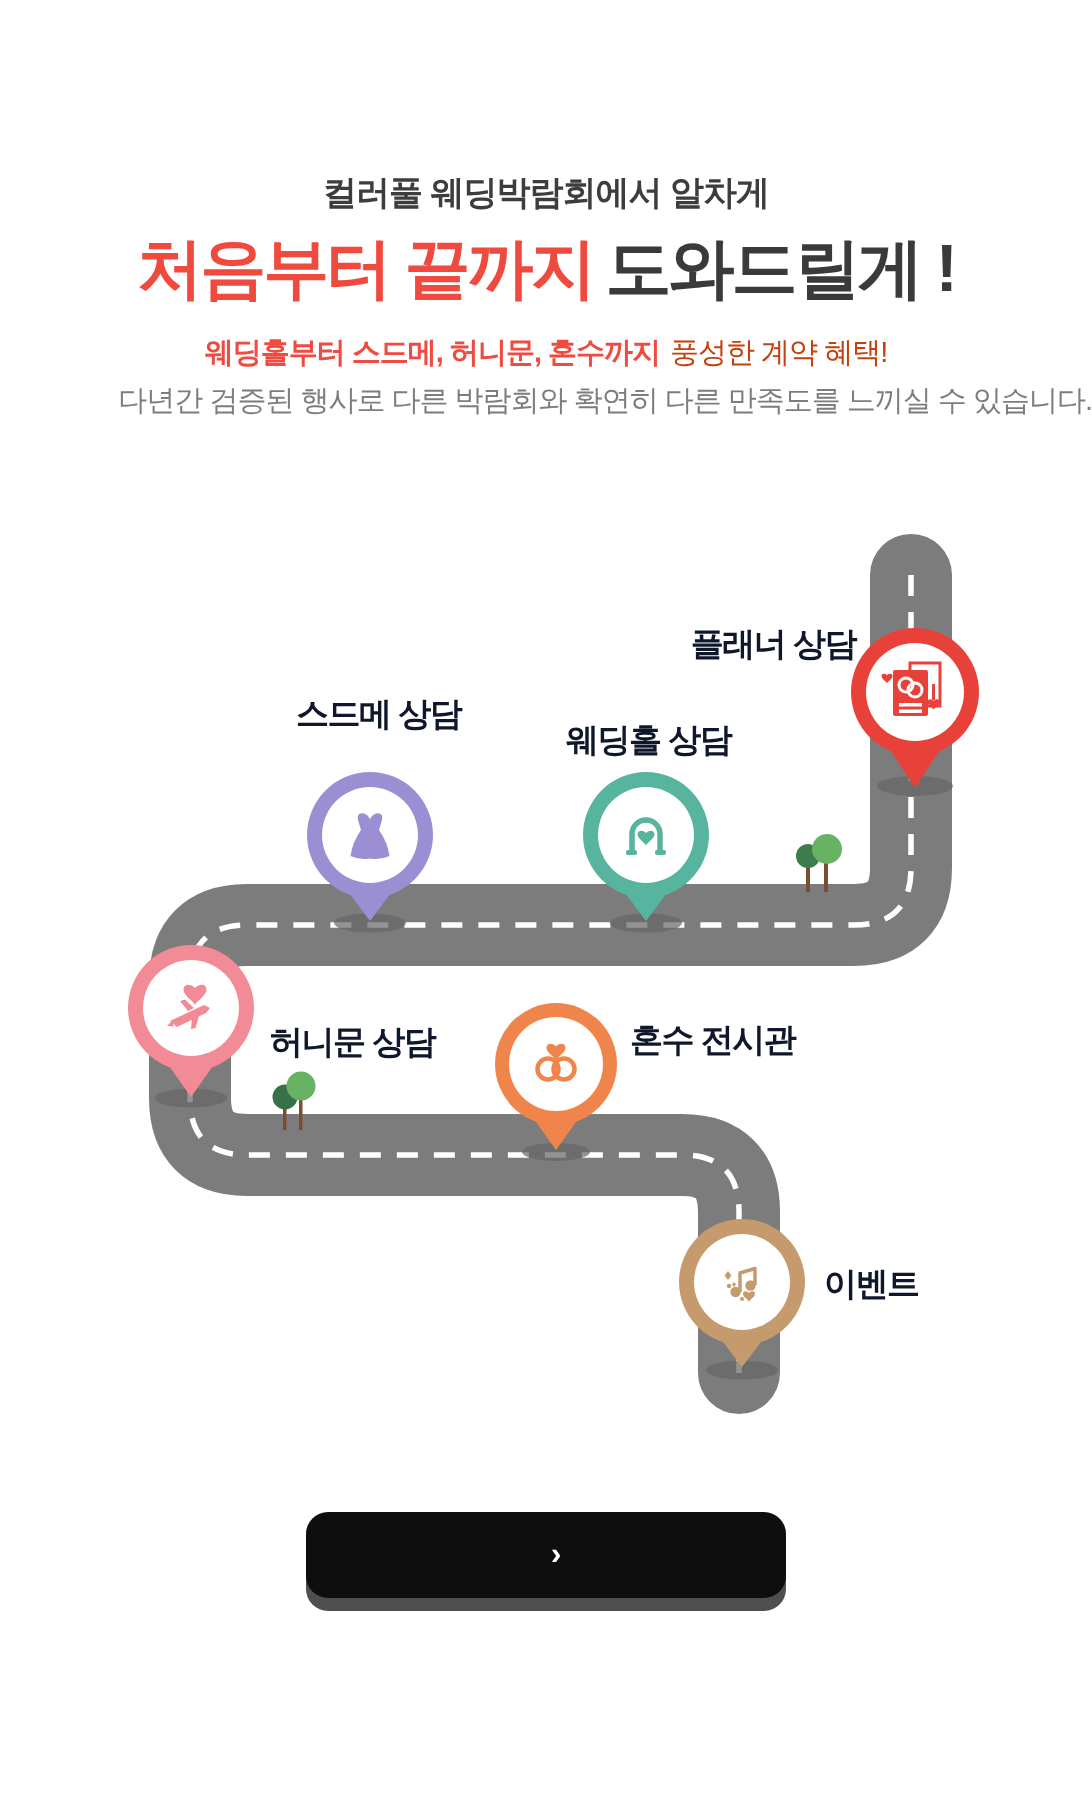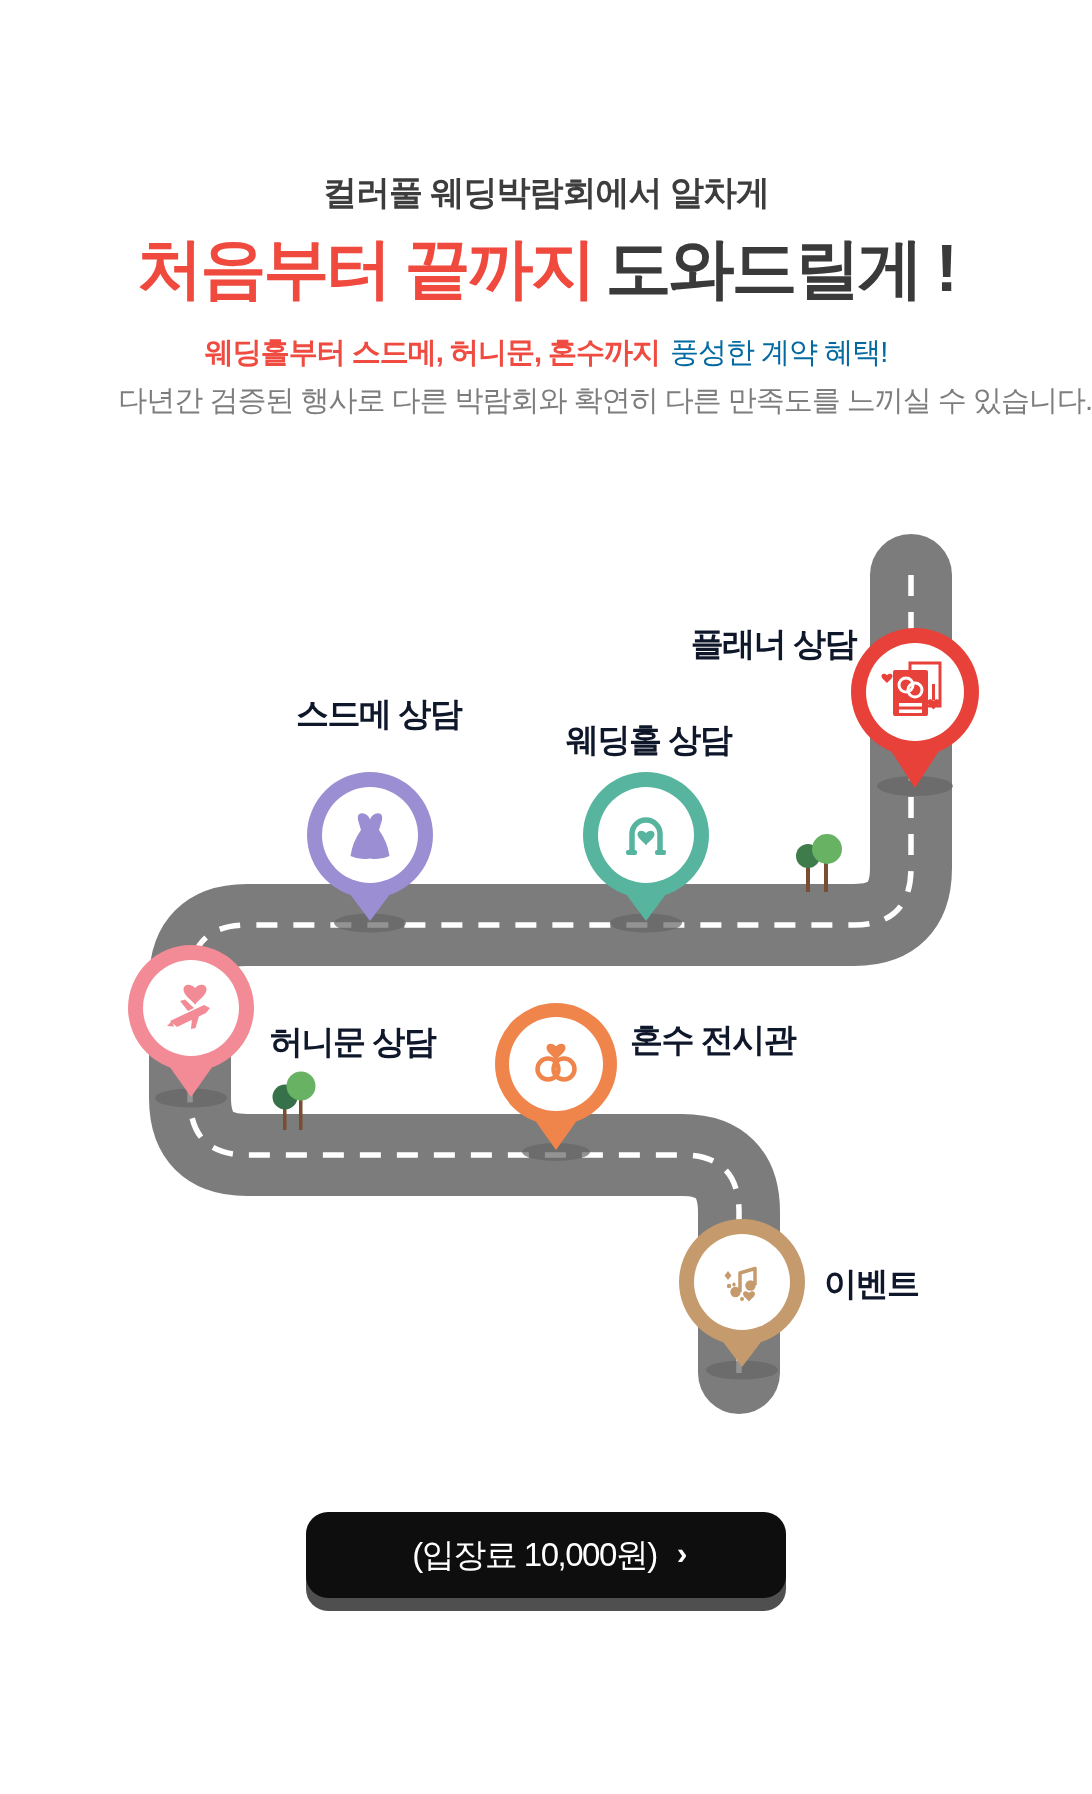--- a/index.html
+++ b/index.html
@@ -7,21 +7,21 @@
         font-family:"Liberation Sans","DejaVu Sans",sans-serif;background:#ffffff;}
 
   
   .header{position:absolute;left:0;top:0;width:100%;text-align:center;z-index:3;}
   .eyebrow{margin-top:170px;font-size:34px;font-weight:800;color:#3d3d3d;letter-spacing:-1px;}
   .title{margin-top:16px;font-size:66px;font-weight:900;letter-spacing:-3px;line-height:1.1;}
   .title-red{color:#f04a3f;text-align:right;}
   .title-dark{color:#3a3a3a;margin-left:12px;}
   .sub1{margin-top:28px;font-size:29px;letter-spacing:-1px;}
   .sub1-red{color:#ef4b41;font-weight:800;}
-  .sub1-gray{color:#0369a1;font-weight:400;margin-left:10px;}
+  .sub1-gray{color:#c2410c;font-weight:400;margin-left:10px;}
   .sub2{margin-top:8px;font-size:29px;color:#7d7d7d;letter-spacing:-1px;font-weight:400;text-align:right;}
 
   
   .map-svg{position:absolute;left:0;top:0;width:1092px;height:1794px;z-index:1;}
   .map-label{position:absolute;z-index:2;font-size:33px;font-weight:800;color:#0f172a;
              letter-spacing:-1.5px;white-space:nowrap;}
   .lbl-planner{right:236px;top:622px;}
   .lbl-sdm{left:296px;top:692px;}
   .lbl-hall{left:566px;top:718px;}
   .lbl-honeymoon{left:270px;top:1020px;}
@@ -164,17 +164,16 @@
   </svg>
 
   <div class="map-label lbl-planner">플래너 상담</div>
   <div class="map-label lbl-sdm">스드메 상담</div>
   <div class="map-label lbl-hall">웨딩홀 상담</div>
   <div class="map-label lbl-honeymoon">허니문 상담</div>
   <div class="map-label lbl-honsu">혼수 전시관</div>
   <div class="map-label lbl-event">이벤트</div>
 
   <div class="cta">
-      <span class="cta-detail"> (입장료 10,000원)</span>
     <span class="cta-arrow">›</span>
   </div>
 
 </div>
 
 </body></html>

